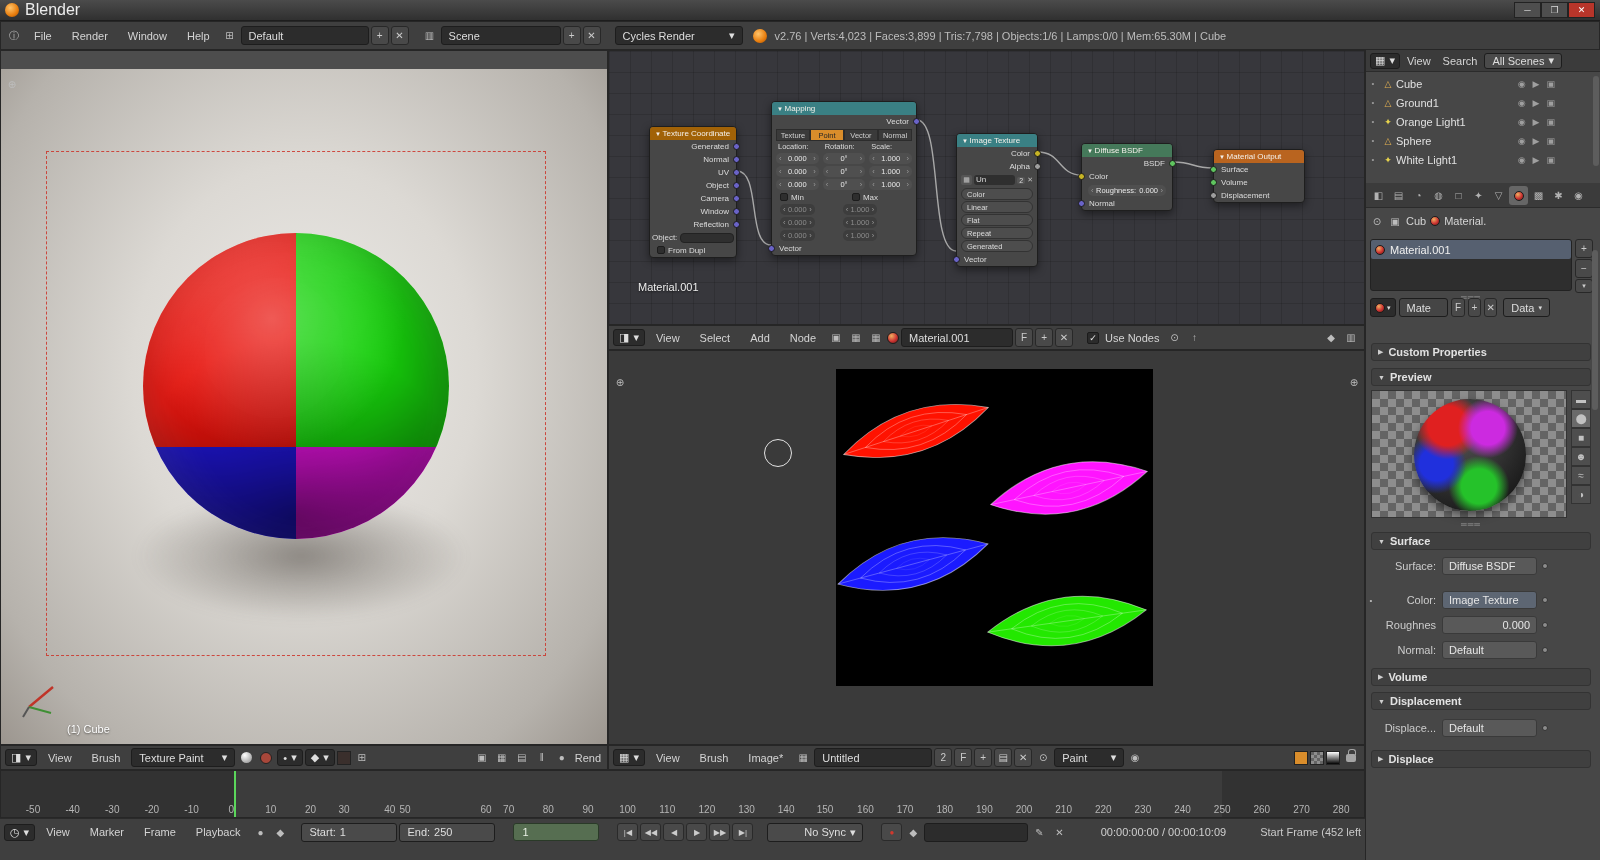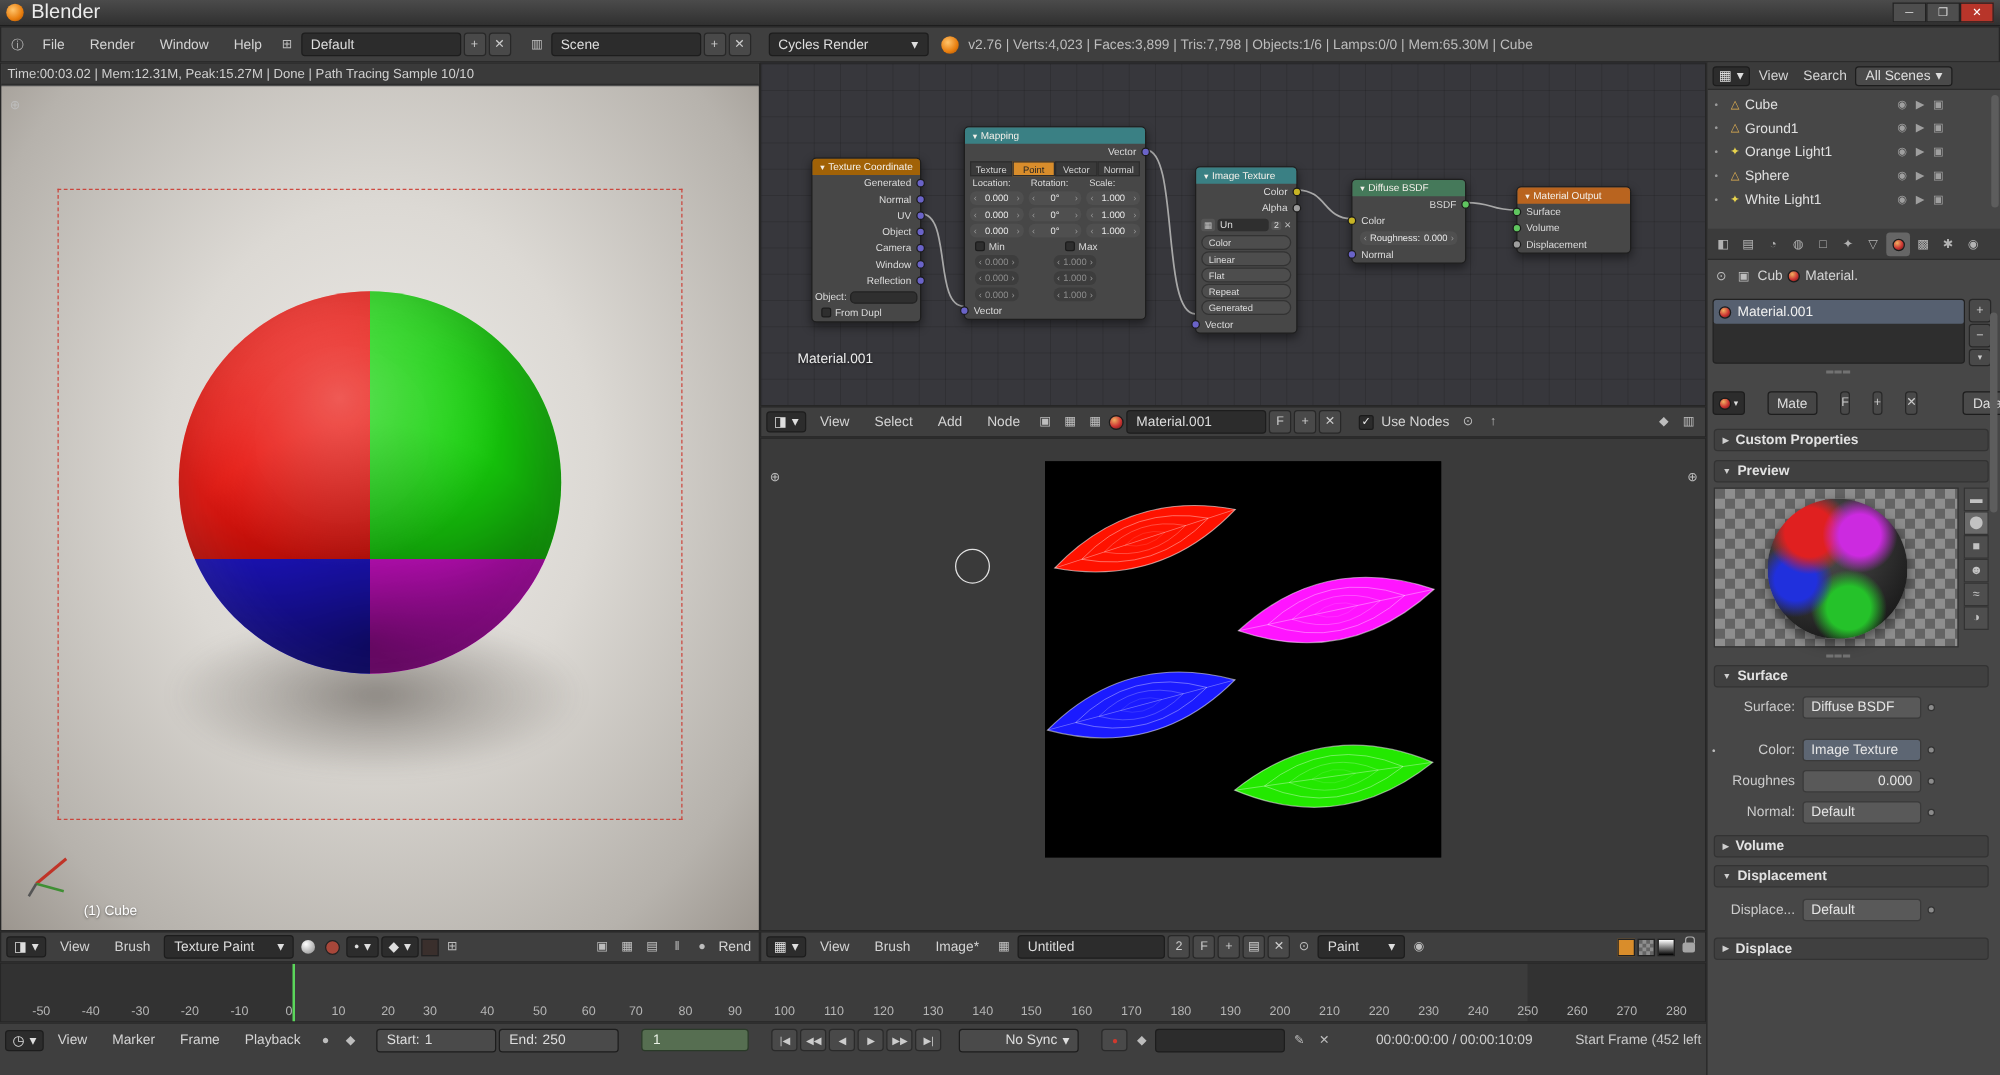--- a/index.html
+++ b/index.html
@@ -174,21 +174,20 @@
     <span class="pill" style="width:128px;justify-content:space-between">
       <span>Cycles Render</span>
       <span>▾</span>
       </span>
     <span style="width:6px"></span>
     <span class="blender-logo"></span>
     <span style="color:#bdbdbd;margin-left:6px">v2.76 | Verts:4,023 | Faces:3,899 | Tris:7,798 | Objects:1/6 | Lamps:0/0 | Mem:65.30M | Cube</span>
   </div>
 
   <div class="ab region" id="v3d" style="left:0;top:50px;width:608px;height:695px;">
-    <div id="render-status">Time:00:03.02 | Mem:12.31M, Peak:15.27M | Done | Path Tracing Sample 10/10</div>
     <div class="ab" id="render-bg" style="left:0;top:18px;width:608px;height:677px;"></div>
     <div class="ab" id="sphere-shadow" style="left:128px;top:438px;width:344px;height:134px;"></div>
     <div class="ab" id="sphere" style="left:142px;top:182px;width:306px;height:306px;"></div>
     <div class="ab" id="render-border" style="left:45px;top:100px;width:500px;height:505px;"></div>
     <span class="ab iconbox" style="left:2px;top:24px;">⊕</span>
     <svg class="ab" style="left:14px;top:628px;" width="46" height="42">
       <line x1="38" y1="8" x2="14" y2="28" stroke="#c03428" stroke-width="2.4"></line>
       <line x1="14" y1="28" x2="36" y2="34" stroke="#3f8f34" stroke-width="2"></line>
       <line x1="14" y1="28" x2="8" y2="38" stroke="#555" stroke-width="2"></line>
     </svg>
@@ -463,22 +462,22 @@
         <span class="tick" style="left: 32px;">-50</span>
         <span class="tick" style="left: 71.64px;">-40</span>
         <span class="tick" style="left: 111.28px;">-30</span>
         <span class="tick" style="left: 150.92px;">-20</span>
         <span class="tick" style="left: 190.56px;">-10</span>
         <span class="tick" style="left: 230.2px;">0</span>
         <span class="tick" style="left: 269.84px;">10</span>
         <span class="tick" style="left: 309.48px;">20</span>
         <span class="tick" style="left: 343px;">30</span>
         <span class="tick" style="left: 388.76px;">40</span>
-        <span class="tick" style="left: 431px;">50</span>
-        <span class="tick" style="left: 470px;">60</span>
+        <span class="tick" style="left: 404px;">50</span>
+        <span class="tick" style="left: 485px;">60</span>
         <span class="tick" style="left: 507.68px;">70</span>
         <span class="tick" style="left: 547.32px;">80</span>
         <span class="tick" style="left: 586.96px;">90</span>
         <span class="tick" style="left: 626.6px;">100</span>
         <span class="tick" style="left: 666.24px;">110</span>
         <span class="tick" style="left: 705.88px;">120</span>
         <span class="tick" style="left: 745.52px;">130</span>
         <span class="tick" style="left: 785.16px;">140</span>
         <span class="tick" style="left: 824px;">150</span>
         <span class="tick" style="left: 864.44px;">160</span>
@@ -647,21 +646,21 @@
       <div style="height:19px;background:#566070;display:flex;align-items:center;gap:5px;padding:0 4px;border-radius:2px">
         <span class="ball small"></span>
         <span style="color:#f0f0f0">Material.001</span>
       </div>
     </div>
     <span class="ab sqbtn" style="left:209px;top:189px">+</span>
     <span class="ab sqbtn" style="left:209px;top:209px">−</span>
     <span class="ab sqbtn" style="left:209px;top:229px;height:14px;font-size:7px">▾</span>
     <div class="ab grip" style="left:95px;top:243px">═══</div>
 
-    <div class="ab hbar" style="left:4px;top:262px;width:180px;height:21px;gap:18px">
+    <div class="ab hbar" style="left:4px;top:247px;width:180px;height:21px;gap:3px">
       <span class="pill" style="width:30px;height:19px;padding:0 4px;gap:2px">
         <span class="ball small"></span>
         <span style="font-size:7px">▾</span>
         </span>
       <span class="pill" style="width:64px;height:19px;background:#454545">
         <span>Mate</span>
         </span>
       <span class="sqbtn">F</span>
       <span class="sqbtn">+</span>
       <span class="sqbtn">✕</span>

